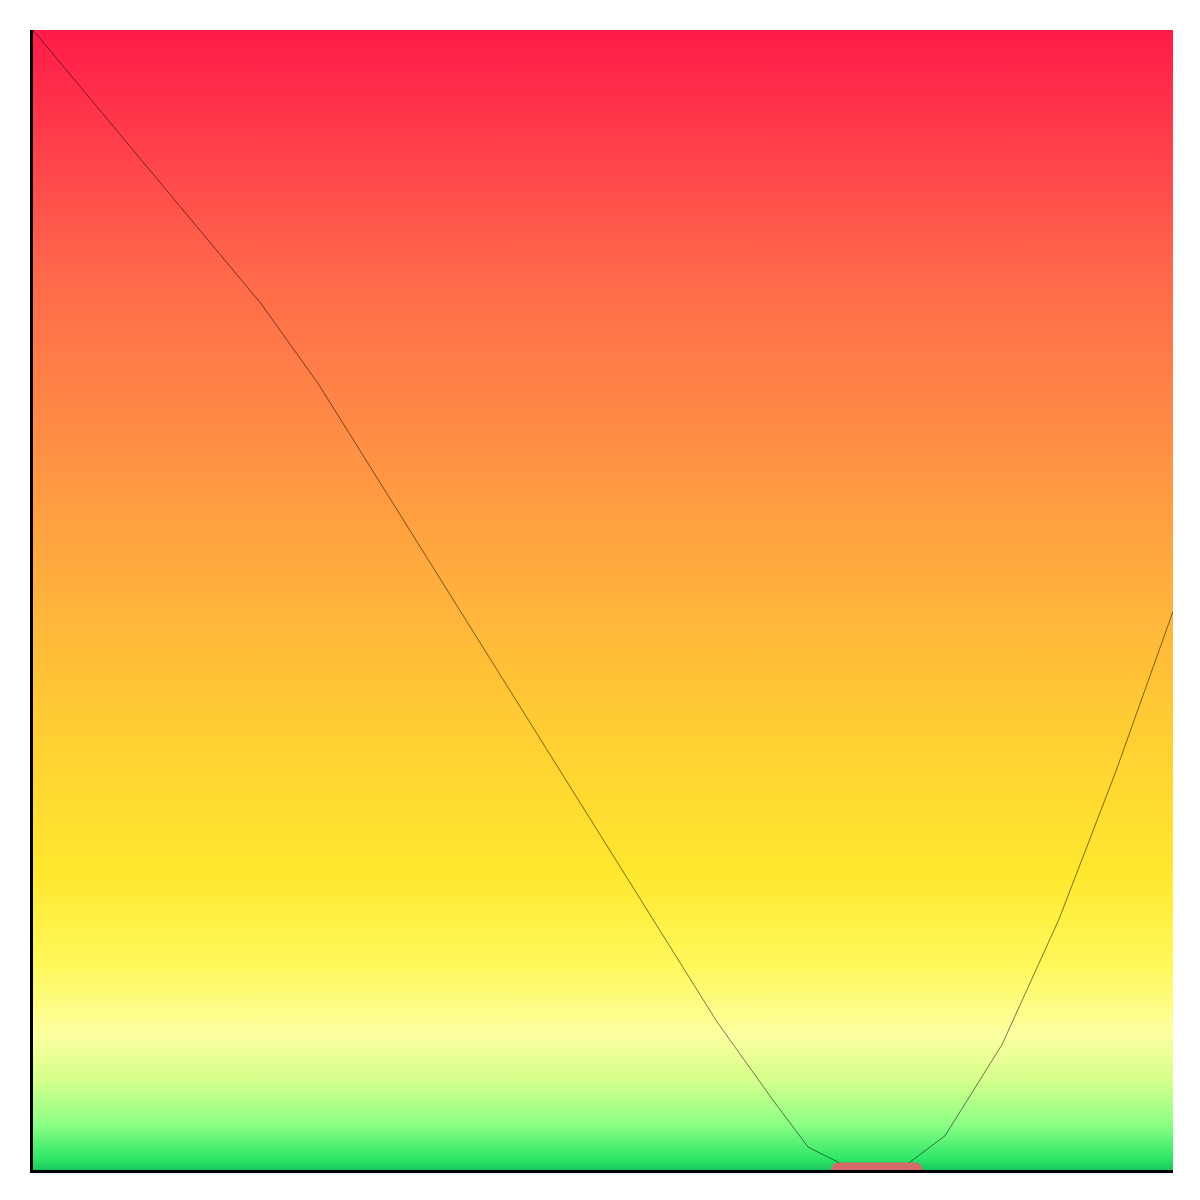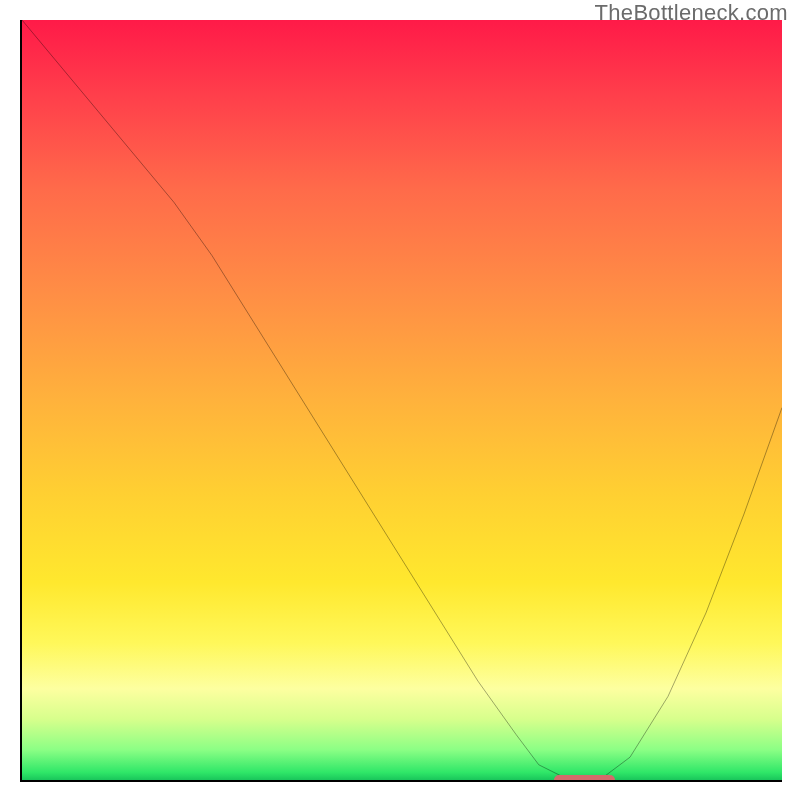--- a/index.html
+++ b/index.html
@@ -69,21 +69,20 @@
     height: 10px;
     border-radius: 5px;
     background: #d36b6b;
   }
 </style>
 </head>
 <body>
 
 <div class="frame">
 
-  <div class="watermark">TheBottleneck.com</div>
 
   <div class="plot-area">
     <div class="gradient-bg"></div>
 
     <svg class="curve-svg" viewBox="0 0 100 100" preserveAspectRatio="none">
       <path id="curve-path" fill="none" stroke="#000000" stroke-width="0.35" vector-effect="non-scaling-stroke" d="M0.00 0.00 L5.00 6.00 L10.00 12.00 L15.00 18.00 L20.00 24.00 L25.00 31.00 L30.00 39.00 L35.00 47.00 L40.00 55.00 L45.00 63.00 L50.00 71.00 L55.00 79.00 L60.00 87.00 L65.00 94.00 L68.00 98.00 L72.00 100.00 L76.00 100.00 L80.00 97.00 L85.00 89.00 L90.00 78.00 L95.00 65.00 L100.00 51.00"></path>
     </svg>
 
     <div id="opt-marker" class="marker" style="left: 532px; width: 60.8px; bottom: -5px; background: rgb(211, 107, 107);"></div>
   </div>

